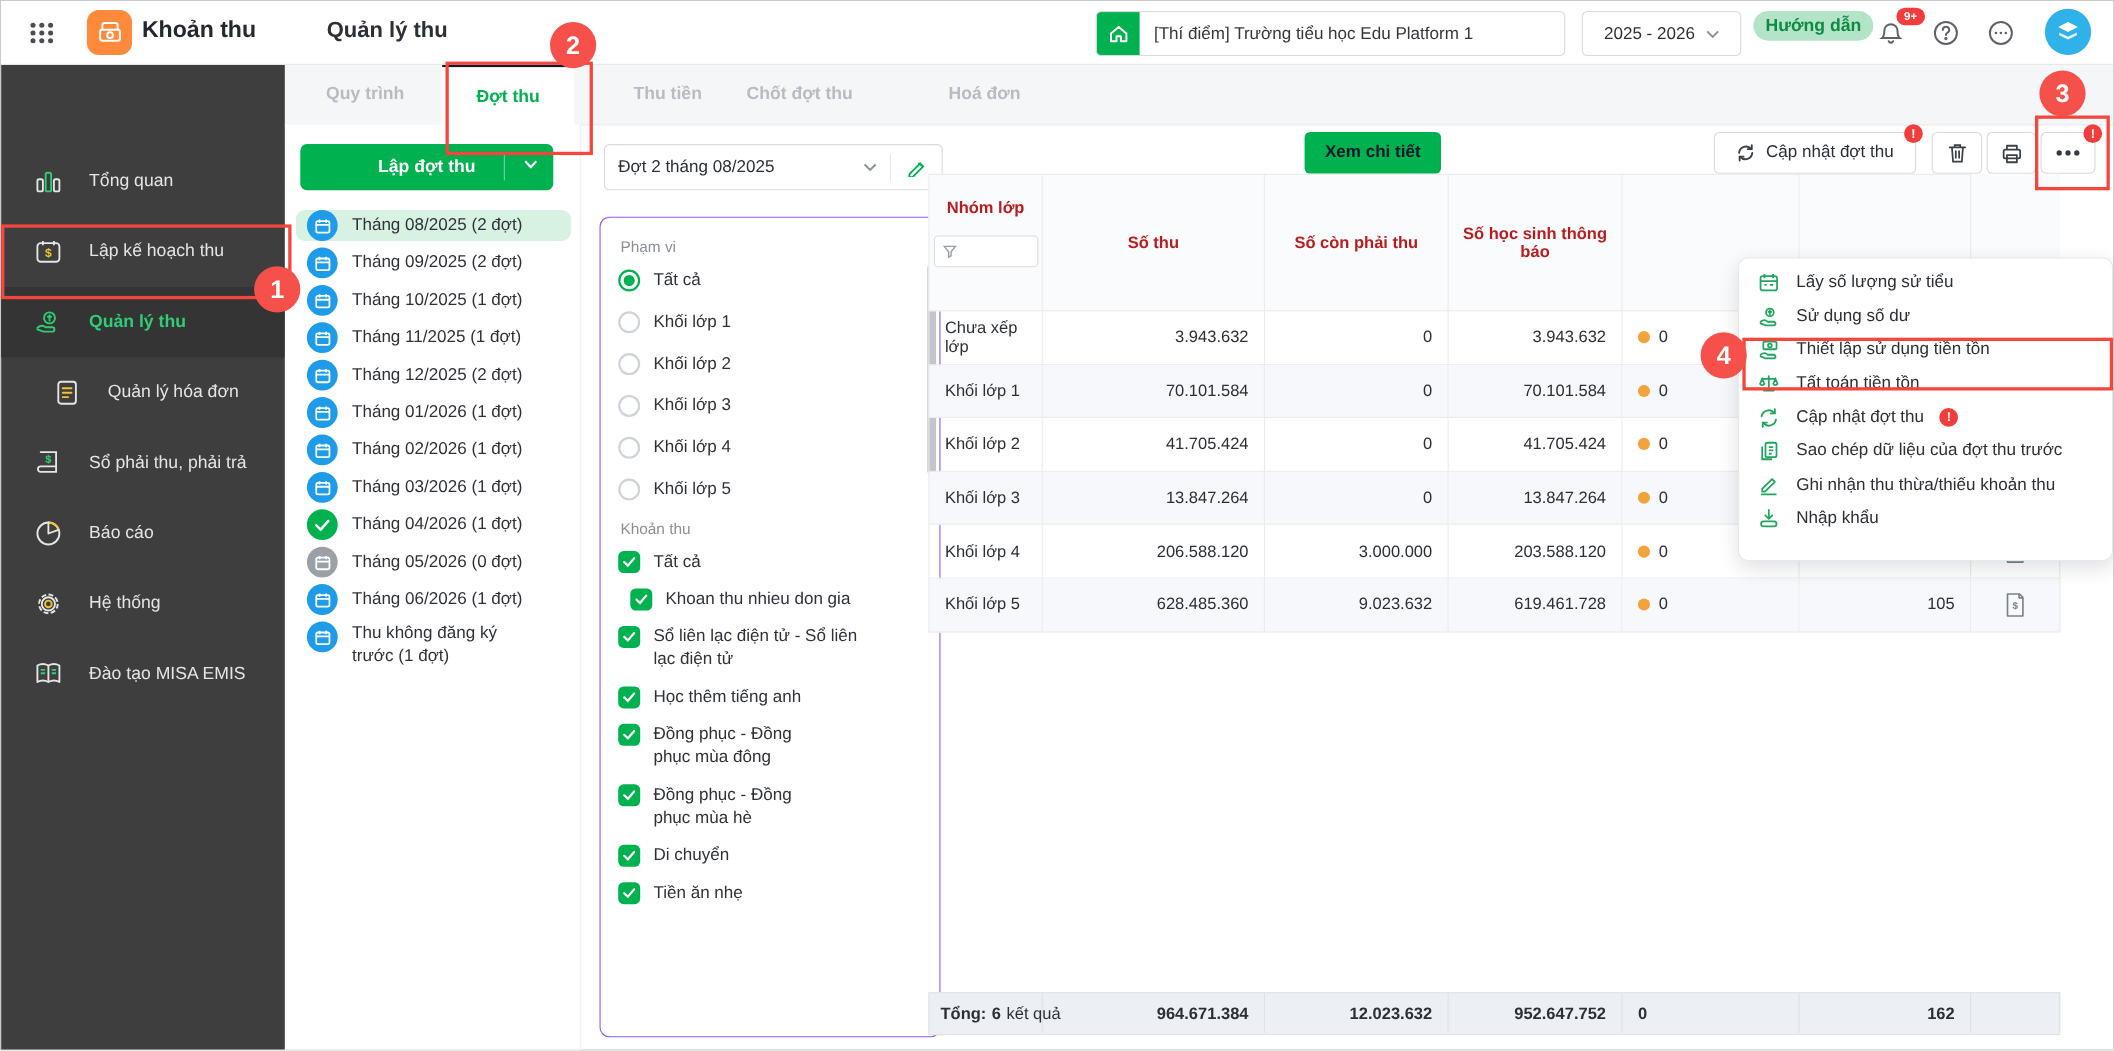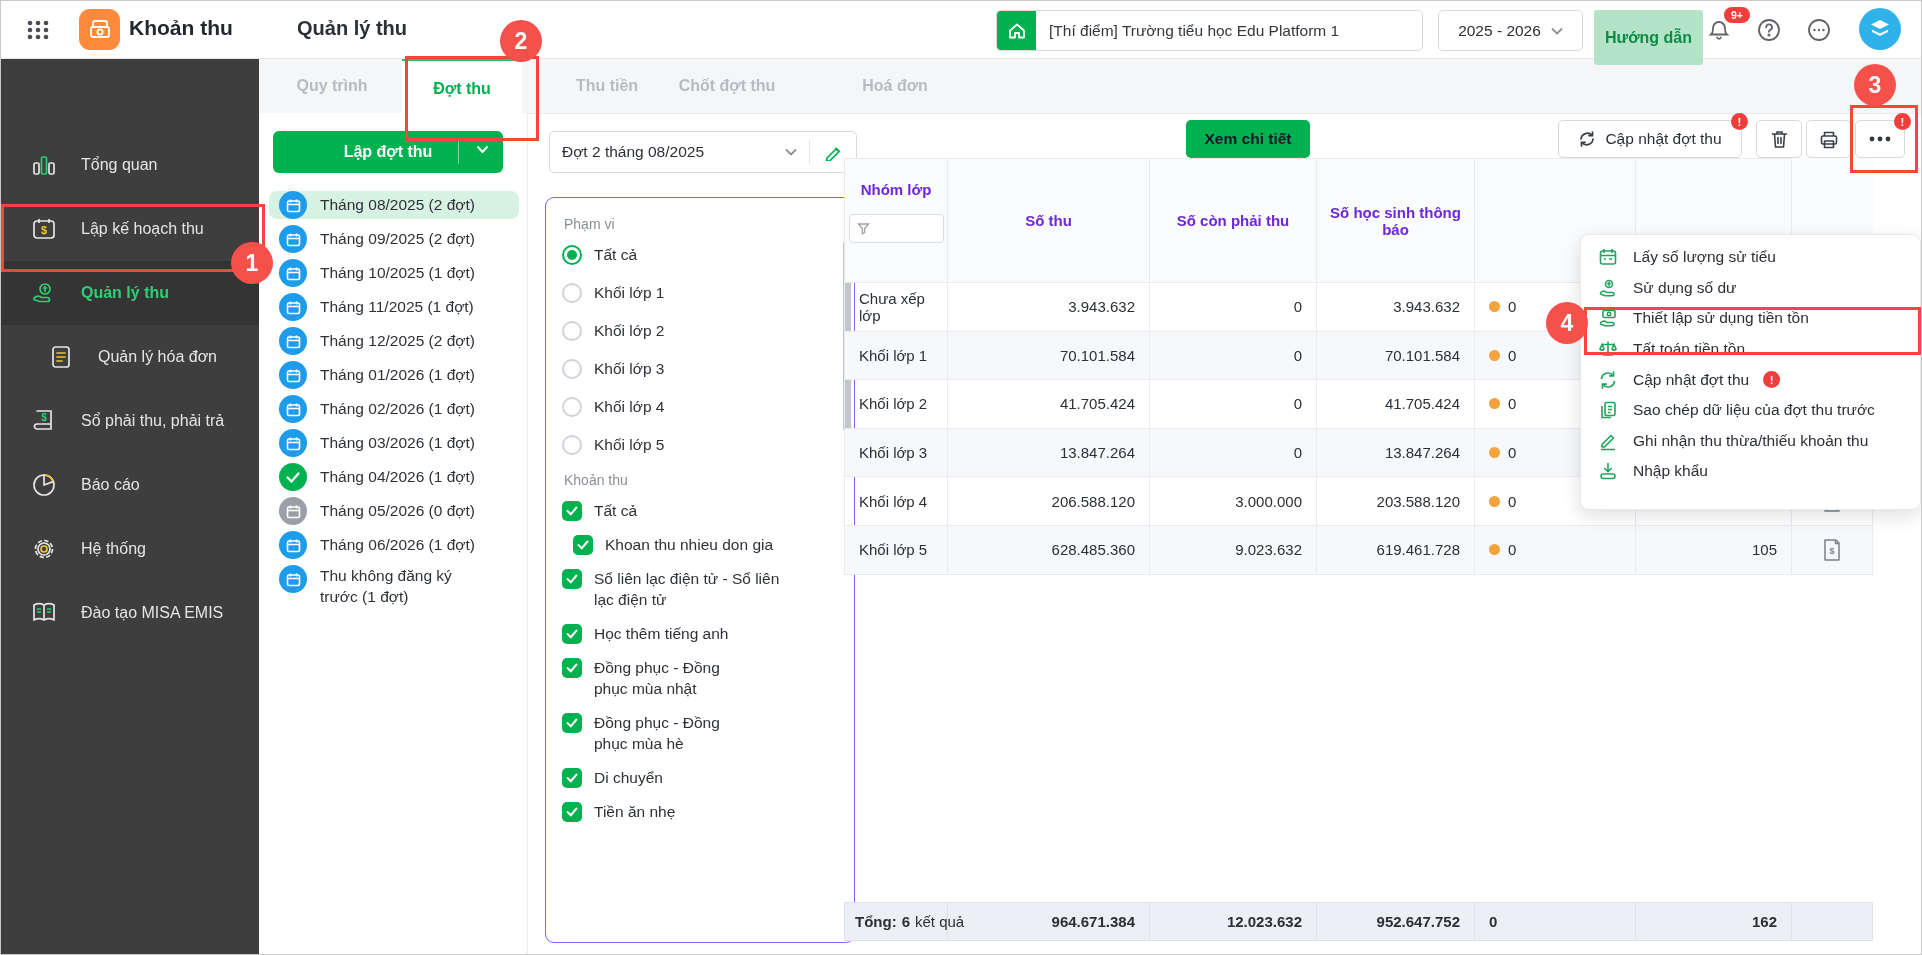--- a/index.html
+++ b/index.html
@@ -8,33 +8,33 @@
   
   .topbar{position:absolute;left:0;top:0;width:1922px;height:57px;background:#fff;border-bottom:1px solid #e6e6e6;z-index:5;}
   .app-title{position:absolute;left:128px;top:15px;font-size:21px;font-weight:bold;color:#23272e;}
   .page-title{position:absolute;left:296px;top:16px;font-size:20px;font-weight:bold;color:#2b2f36;}
   .logo{position:absolute;left:78px;top:8px;width:41px;height:41px;border-radius:11px;background:#ff8a3c;display:flex;align-items:center;justify-content:center;}
   .gridbtn{position:absolute;left:22px;top:15px;width:30px;height:28px;display:flex;align-items:center;justify-content:center;cursor:pointer;}
   .school{position:absolute;left:995px;top:9px;width:425px;height:39px;border:1px solid #d7dade;border-radius:5px;display:flex;align-items:center;overflow:hidden;background:#fff;cursor:pointer;}
   .school .home{width:39px;height:39px;background:#00b14f;display:flex;align-items:center;justify-content:center;flex:0 0 auto;}
   .school .txt{padding:0 13px;font-size:15.5px;color:#33373d;white-space:nowrap;}
   .yearsel{position:absolute;left:1437px;top:9px;width:143px;height:39px;border:1px solid #d7dade;border-radius:5px;display:flex;align-items:center;justify-content:center;gap:10px;font-size:15.5px;color:#2b2f36;cursor:pointer;background:#fff;}
-  .guide{position:absolute;left:1593px;top:9px;width:109px;height:55px;background:#b4e4c8;border:none;border-radius:3px;color:#0d8a44;font-size:16px;font-weight:bold;cursor:pointer;}
+  .guide{position:absolute;left:1593px;top:9px;width:109px;height:27px;background:#b4e4c8;border:none;border-radius:15px;color:#0d8a44;font-size:16px;font-weight:bold;cursor:pointer;}
   .iconbtn{position:absolute;top:11px;width:36px;height:36px;border:none;background:transparent;color:#5f6368;display:flex;align-items:center;justify-content:center;cursor:pointer;padding:0;}
   .avatar{position:absolute;left:1858px;top:7px;width:42px;height:42px;border-radius:50%;background:#2fb1ea;display:flex;align-items:center;justify-content:center;border:none;cursor:pointer;}
   .bellbadge{position:absolute;left:1723px;top:6px;min-width:20px;height:16px;border-radius:9px;background:#f23d3d;color:#fff;font-size:10.5px;font-weight:bold;display:flex;align-items:center;justify-content:center;padding:0 3px;}
   
   .sidebar{position:absolute;left:0;top:57px;width:258px;height:898px;background:#3e3e3e;}
   .side-item{position:absolute;left:0;width:258px;height:64px;display:flex;align-items:center;gap:22px;padding-left:28px;box-sizing:border-box;cursor:pointer;color:#e4e5e7;font-size:16px;}
   .side-item .ic{width:30px;display:flex;justify-content:center;flex:0 0 auto;}
   .side-item.active{background:#343434;color:#2fce74;font-weight:bold;}
   
   .tabbar{position:absolute;left:258px;top:57px;width:1664px;height:55px;background:#f5f6f7;border-bottom:1px solid #ebebeb;}
   .tab{position:absolute;top:0;height:55px;display:flex;align-items:center;justify-content:center;font-size:16px;font-weight:bold;color:#b7bbc2;cursor:pointer;}
-  .tab.active{background:#fff;color:#00b14f;border-top:3px solid #22c55e;text-align:center;}
+  .tab.active{background:#fff;color:#00b14f;border-top:3px solid #0f172a;text-align:center;}
   
   .months{position:absolute;left:258px;top:112px;width:268px;height:843px;background:#fff;border-right:1px solid #eeeeee;}
   .create-btn{position:absolute;left:272px;top:130px;width:230px;height:42px;background:#00b14f;border:none;border-radius:6px;color:#fff;font-size:16px;font-weight:bold;cursor:pointer;}
   .create-btn .chev{position:absolute;right:14px;top:14px;}
   .create-btn .div{position:absolute;right:44px;top:9px;width:1px;height:24px;background:rgba(255,255,255,.45);}
   .month-list{position:absolute;left:268px;top:190px;width:250px;display:flex;flex-direction:column;gap:6px;}
   .m-item{display:flex;align-items:center;gap:13px;padding:0 10px;border-radius:8px;cursor:pointer;font-size:15.5px;color:#2e3238;}
   .m-item.sel{background:#d7f2e2;}
   .m-ic{width:28px;height:28px;border-radius:50%;display:flex;align-items:center;justify-content:center;flex:0 0 auto;}
   .m-ic.blue{background:#1e9be9;} .m-ic.green{background:#00b14f;} .m-ic.gray{background:#9aa0a6;}
@@ -57,21 +57,21 @@
   .btn.green{background:#00b14f;border:none;color:#0f172a;}
   .btn.white{background:#fff;border:1px solid #d6d9dd;color:#2b2f36;}
   .excl{width:17px;height:17px;border-radius:50%;background:#f23d3d;color:#fff;font-size:11.5px;font-weight:bold;display:flex;align-items:center;justify-content:center;flex:0 0 auto;}
   .excl.corner{position:absolute;top:-8px;right:-7px;}
   
   .tbl{position:absolute;left:843px;top:157px;width:1029px;}
   .trow{display:grid;grid-template-columns:104px 202px 167px 158px 161px 156px 81px;}
   .trow>div{border-right:1px solid #e9ebee;border-bottom:1px solid #e9ebee;display:flex;align-items:center;box-sizing:border-box;font-size:15px;color:#2b2f36;}
   .trow>div:first-child{border-left:1px solid #e9ebee;}
   .thead{height:125px;background:#fafbfc;}
-  .thead>div{font-weight:bold;color:#6d28d9;justify-content:center;text-align:center;border-top:1px solid #e9ebee;}
+  .thead>div{font-weight:bold;color:#b91c1c;justify-content:center;text-align:center;border-top:1px solid #e9ebee;}
   .thead .grp{flex-direction:column;justify-content:flex-start;padding-top:22px;gap:16px;}
   .fil-in{width:86px;height:27px;border:1px solid #d9dce0;border-radius:4px;background:#fff;display:flex;align-items:center;padding-left:7px;}
   .tbody{height:48.6px;}
   .tbody.alt>div{background:#f6f8fb;}
   .cell-num{justify-content:flex-end;padding-right:14px;}
   .cell-link{padding-left:14px;color:#2b7ae0;cursor:pointer;}
   .cell-dot{padding-left:14px;gap:8px;}
   .dot{width:11px;height:11px;border-radius:50%;background:#f2a33c;flex:0 0 auto;}
   .cell-ic{justify-content:center;}
   .ttl{position:absolute;left:843px;top:901px;width:1029px;height:37px;background:#ecf0f5;border-top:1px solid #dfe3e8;border-bottom:1px solid #dfe3e8;}
@@ -454,21 +454,21 @@
           </svg>
         </span>
         <span>Học thêm tiếng anh</span>
       </label>
     <label class="opt" style="margin-bottom:13px;">
         <span class="cbx">
           <svg width="12" height="10">
             <polyline points="1.5,5 4.8,8.2 10.5,1.5" fill="none" stroke="#fff" stroke-width="2" stroke-linecap="round"></polyline>
           </svg>
         </span>
-        <span style="width:160px;">Đồng phục - Đồng phục mùa nhật</span>
+        <span style="width:160px;">Đồng phục - Đồng phục mùa đông</span>
       </label>
     <label class="opt" style="margin-bottom:13px;">
         <span class="cbx">
           <svg width="12" height="10">
             <polyline points="1.5,5 4.8,8.2 10.5,1.5" fill="none" stroke="#fff" stroke-width="2" stroke-linecap="round"></polyline>
           </svg>
         </span>
         <span style="width:160px;">Đồng phục - Đồng phục mùa hè</span>
       </label>
     <label class="opt" style="margin-bottom:13px;">

